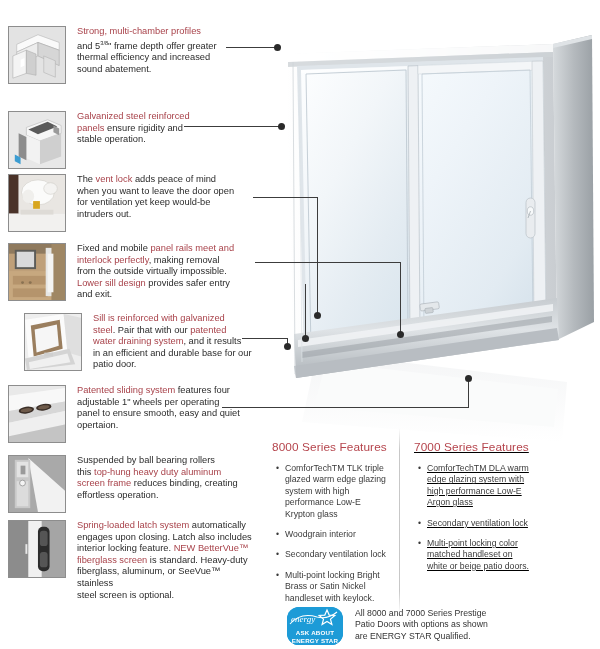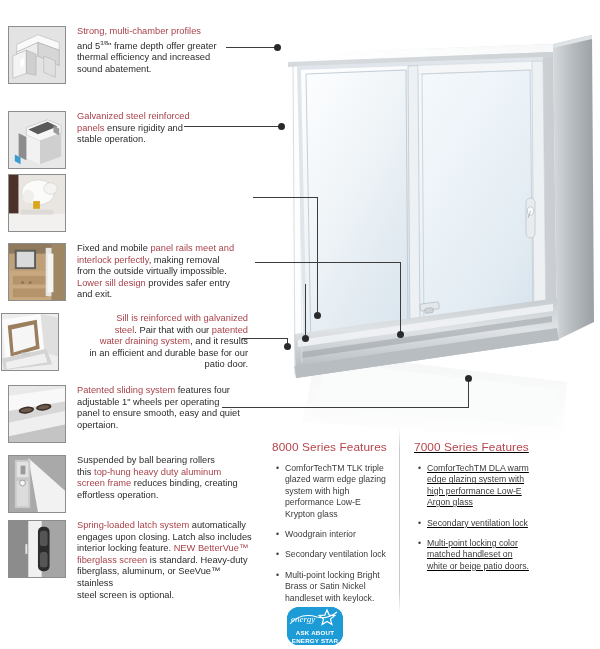--- a/index.html
+++ b/index.html
@@ -320,20 +320,26 @@
         <rect width="58" height="58" fill="#dcd8d4"></rect>
         <rect x="0" y="0" width="10" height="40" fill="#4a3228"></rect>
         <rect x="10" y="0" width="48" height="40" fill="#e9e6e2"></rect>
         <rect x="0" y="40" width="58" height="18" fill="#f2f1ef"></rect>
         <ellipse cx="30" cy="18" rx="17" ry="13" fill="#fbfbfa" stroke="#d2cfca" stroke-width="0.7"></ellipse>
         <ellipse cx="43" cy="14" rx="7" ry="6" fill="#f4f3f1" stroke="#cfccc7" stroke-width="0.6"></ellipse>
         <ellipse cx="20" cy="22" rx="6" ry="7" fill="#f0efec"></ellipse>
         <rect x="25" y="27" width="7" height="8" fill="#d8a61f"></rect>
         <rect x="12" y="36" width="34" height="5" fill="#dedbd6"></rect>
       </svg>
+    </div>
+    <div class="callout-text">
+      <span>The </span><span class="em">vent lock</span><span> adds peace of mind</span><br>
+      <span>when you want to leave the door open</span><br>
+      <span>for ventilation yet keep would-be</span><br>
+      <span>intruders out.</span>
     </div>
   </div>
 
   <div class="callout" style="left:8px; top:243px;">
     <div class="thumb">
       <svg viewBox="0 0 58 58" width="56" height="56">
         <rect width="58" height="58" fill="#bfa079"></rect>
         <rect x="0" y="0" width="58" height="10" fill="#8f7a5e"></rect>
         <rect x="6" y="6" width="22" height="20" fill="#5c5c58"></rect>
         <rect x="8" y="8" width="18" height="16" fill="#d9dadb"></rect>
@@ -349,21 +355,21 @@
     </div>
     <div class="callout-text">
       <span>Fixed and mobile </span><span class="em">panel rails meet and</span><br>
       <span class="em">interlock perfectly</span><span>, making removal</span><br>
       <span>from the outside virtually impossible.</span><br>
       <span class="em">Lower sill design</span><span> provides safer entry</span><br>
       <span>and exit.</span>
     </div>
   </div>
 
-  <div class="callout" style="left:1px; top:313px;text-align:right;">
+  <div class="callout" style="left:24px; top:313px;">
     <div class="thumb">
       <svg viewBox="0 0 58 58" width="56" height="56">
         <rect width="58" height="58" fill="#eeeeee"></rect>
         <path d="M0,6 L40,0 L44,40 L4,50 Z" fill="#fbfbfb"></path>
         <path d="M6,12 L36,6 L39,36 L9,44 Z" fill="#9a7e5e"></path>
         <path d="M10,16 L33,11 L35,33 L12,40 Z" fill="#f6f6f6"></path>
         <path d="M40,0 L58,4 L58,44 L44,40 Z" fill="#dfdfdf"></path>
         <path d="M0,46 L46,36 L52,52 L2,58 Z" fill="#d4d4d4"></path>
         <path d="M4,50 L44,41 L47,50 L5,57 Z" fill="#f0f0f0"></path>
         <rect x="20" y="40" width="9" height="4" fill="#cfcfcf"></rect>
@@ -470,15 +476,20 @@
       <svg viewBox="0 0 56 38" width="56" height="38" style="position:absolute;left:0;top:0;">
         <rect width="56" height="38" fill="#1d9bd7"></rect>
         <path d="M3,17 C10,9 20,7 30,10 C38,12 44,10 50,5" stroke="#ffffff" stroke-width="1.1" fill="none"></path>
         <path d="M40,3 L42.2,8.1 L47.8,8.5 L43.5,12.1 L44.9,17.5 L40,14.5 L35.1,17.5 L36.5,12.1 L32.2,8.5 L37.8,8.1 Z" fill="none" stroke="#ffffff" stroke-width="1.2"></path>
         <rect x="0" y="21" width="56" height="17" fill="#1d9bd7"></rect>
       </svg>
       <div class="swoosh">energy</div>
       <div class="askline1">ASK ABOUT</div>
       <div class="askline2">ENERGY STAR</div>
     </div>
+    <div class="estar-text">
+      <span>All 8000 and 7000 Series Prestige</span><br>
+      <span>Patio Doors with options as shown</span><br>
+      <span>are ENERGY STAR Qualified.</span>
+    </div>
   </div>
 
 </div>
 
 </body></html>

